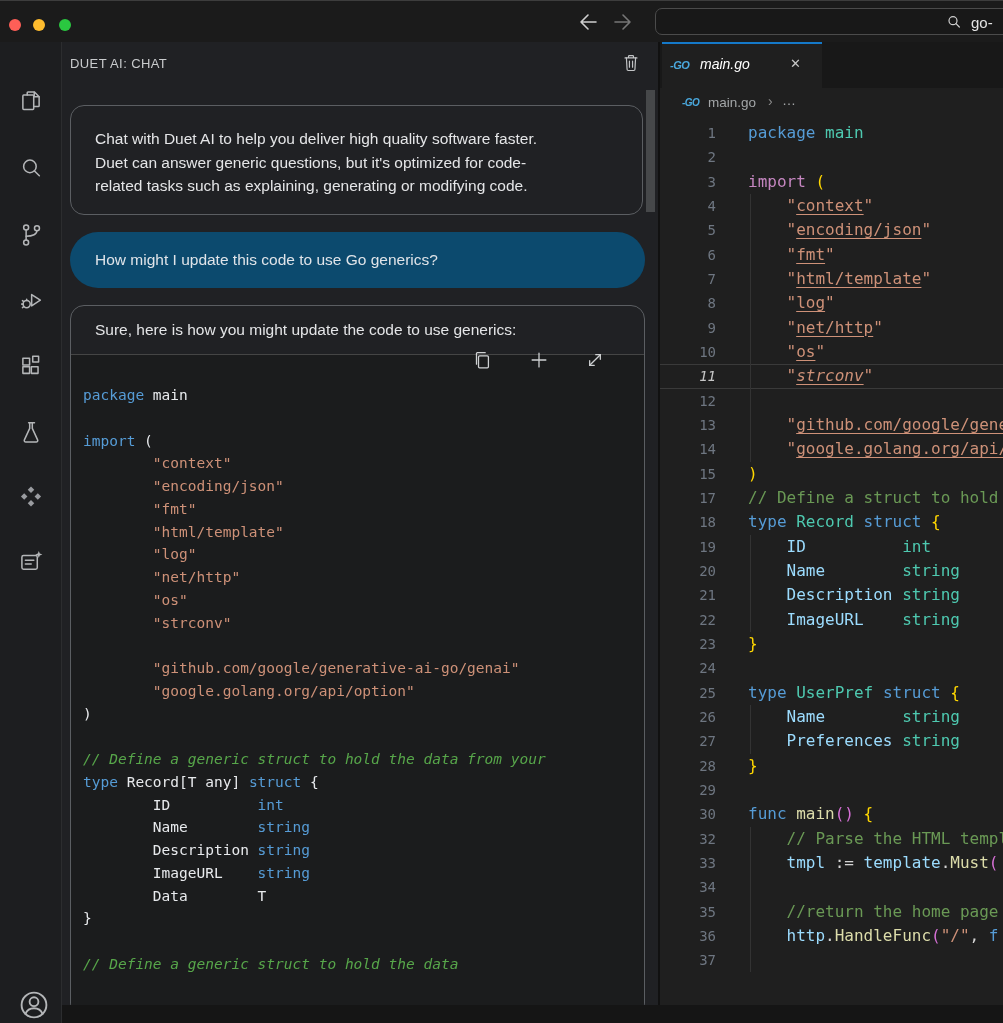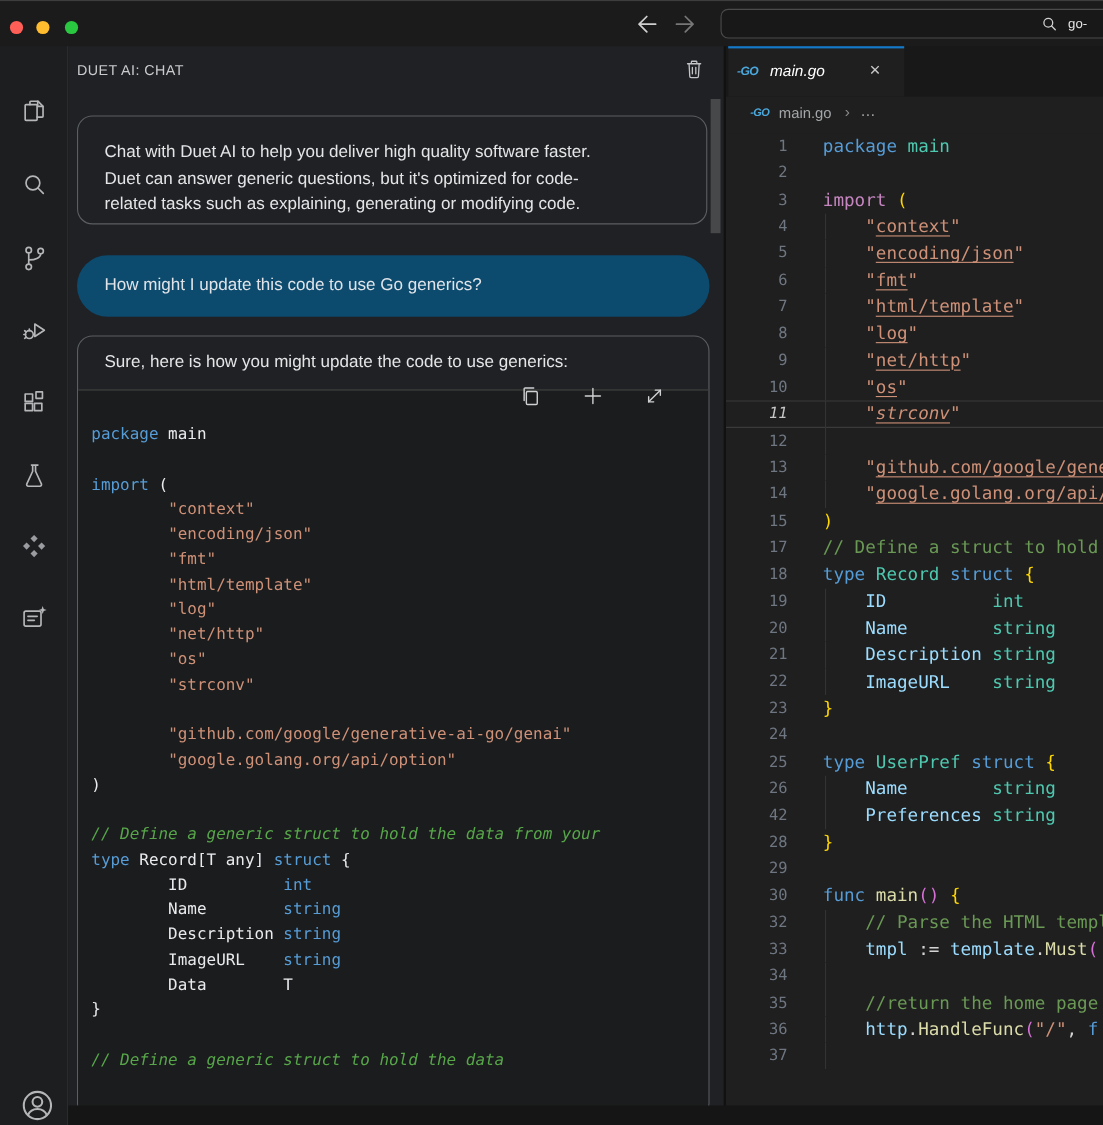--- a/index.html
+++ b/index.html
@@ -12,35 +12,35 @@
   .tl.red{left:9px;background:#ff5f57;}
   .tl.yellow{left:33px;background:#febc2e;}
   .tl.green{left:59px;background:#2ac840;}
   .navarrow{position:absolute;top:9px;width:24px;height:24px;}
   .navarrow svg{width:24px;height:24px;}
   .nav-back{left:576px;}
   .nav-fwd{left:611px;}
   .cmdbox{position:absolute;left:655px;top:7px;width:400px;height:27px;background:#181818;
           border:1px solid #4b4b4b;border-radius:7px;box-sizing:border-box;}
   .cmdbox .sicon{position:absolute;left:290px;top:5px;}
-  .cmdbox .query{position:absolute;left:315px;top:5px;font-size:12px;color:#e4e4e4;}
+  .cmdbox .query{position:absolute;left:315px;top:5px;font-size:15px;color:#e4e4e4;}
   
   .abar{position:absolute;left:0;top:42px;width:62px;height:981px;background:#1d1e20;
         border-right:1px solid #2c2d2f;box-sizing:border-box;}
   .abar .aicon{position:absolute;left:18px;width:26px;height:26px;}
   .abar svg{width:26px;height:26px;stroke:#b4b6b8;stroke-width:1.4;fill:none;
             stroke-linecap:round;stroke-linejoin:round;}
   
   .chat{position:absolute;left:62px;top:42px;width:596px;height:981px;background:#202124;}
   .chat-header{position:absolute;left:8px;top:14px;font-size:13px;letter-spacing:.4px;color:#c9cbcd;}
   .trash{position:absolute;left:558px;top:10px;width:22px;height:22px;}
   .trash svg{width:22px;height:22px;stroke:#c2c4c6;stroke-width:1.3;fill:none;stroke-linecap:round;}
   .scrollthumb{position:absolute;left:584px;top:48px;width:9px;height:122px;background:#46484a;}
   .card{position:absolute;left:8px;border:1px solid #5b5e62;border-radius:14px;box-sizing:border-box;}
-  .card1{top:63px;width:573px;height:99px;}
+  .card1{top:63px;width:573px;height:110px;}
   .card1 .introtext{padding:21px 24px 0 24px;font-size:15.5px;line-height:23.5px;color:#e4e5e7;}
   .bubble{position:absolute;left:8px;top:190px;width:575px;height:56px;border-radius:28px;
           background:#0c4a6e;}
   .bubble .btxt{position:absolute;left:25px;top:0;height:56px;line-height:56px;font-size:15.5px;color:#e0e4e9;}
   .card2{top:263px;width:575px;height:712px;overflow:hidden;}
   .card2 .resptext{padding:15px 24px 0 24px;font-size:15.5px;color:#e4e5e7;}
   .codesec{position:absolute;left:0;top:48px;right:0;bottom:0;background:#1b1c1d;
            border-top:1px solid #454545;}
   .codetools{position:absolute;top:43px;right:38px;}
   .codetools .ct{display:inline-block;width:22px;height:22px;margin-left:30px;vertical-align:middle;}
@@ -374,21 +374,21 @@
         </div>
         <div class="eline">
           <span class="gut">25</span>
           <span class="ecode"><span class="tk-kw">type</span><span class="tk-pln"> </span><span class="tk-typ">UserPref</span><span class="tk-pln"> </span><span class="tk-kw">struct</span><span class="tk-pln"> </span><span class="tk-br1">{</span></span>
         </div>
         <div class="eline g">
           <span class="gut">26</span>
           <span class="ecode"><span class="tk-pln">    </span><span class="tk-var">Name</span><span class="tk-pln">        </span><span class="tk-typ">string</span></span>
         </div>
         <div class="eline g">
-          <span class="gut">42</span>
+          <span class="gut">27</span>
           <span class="ecode"><span class="tk-pln">    </span><span class="tk-var">Preferences</span><span class="tk-pln"> </span><span class="tk-typ">string</span></span>
         </div>
         <div class="eline">
           <span class="gut">28</span>
           <span class="ecode"><span class="tk-br1">}</span></span>
         </div>
         <div class="eline">
           <span class="gut">29</span>
           <span class="ecode"></span>
         </div>

